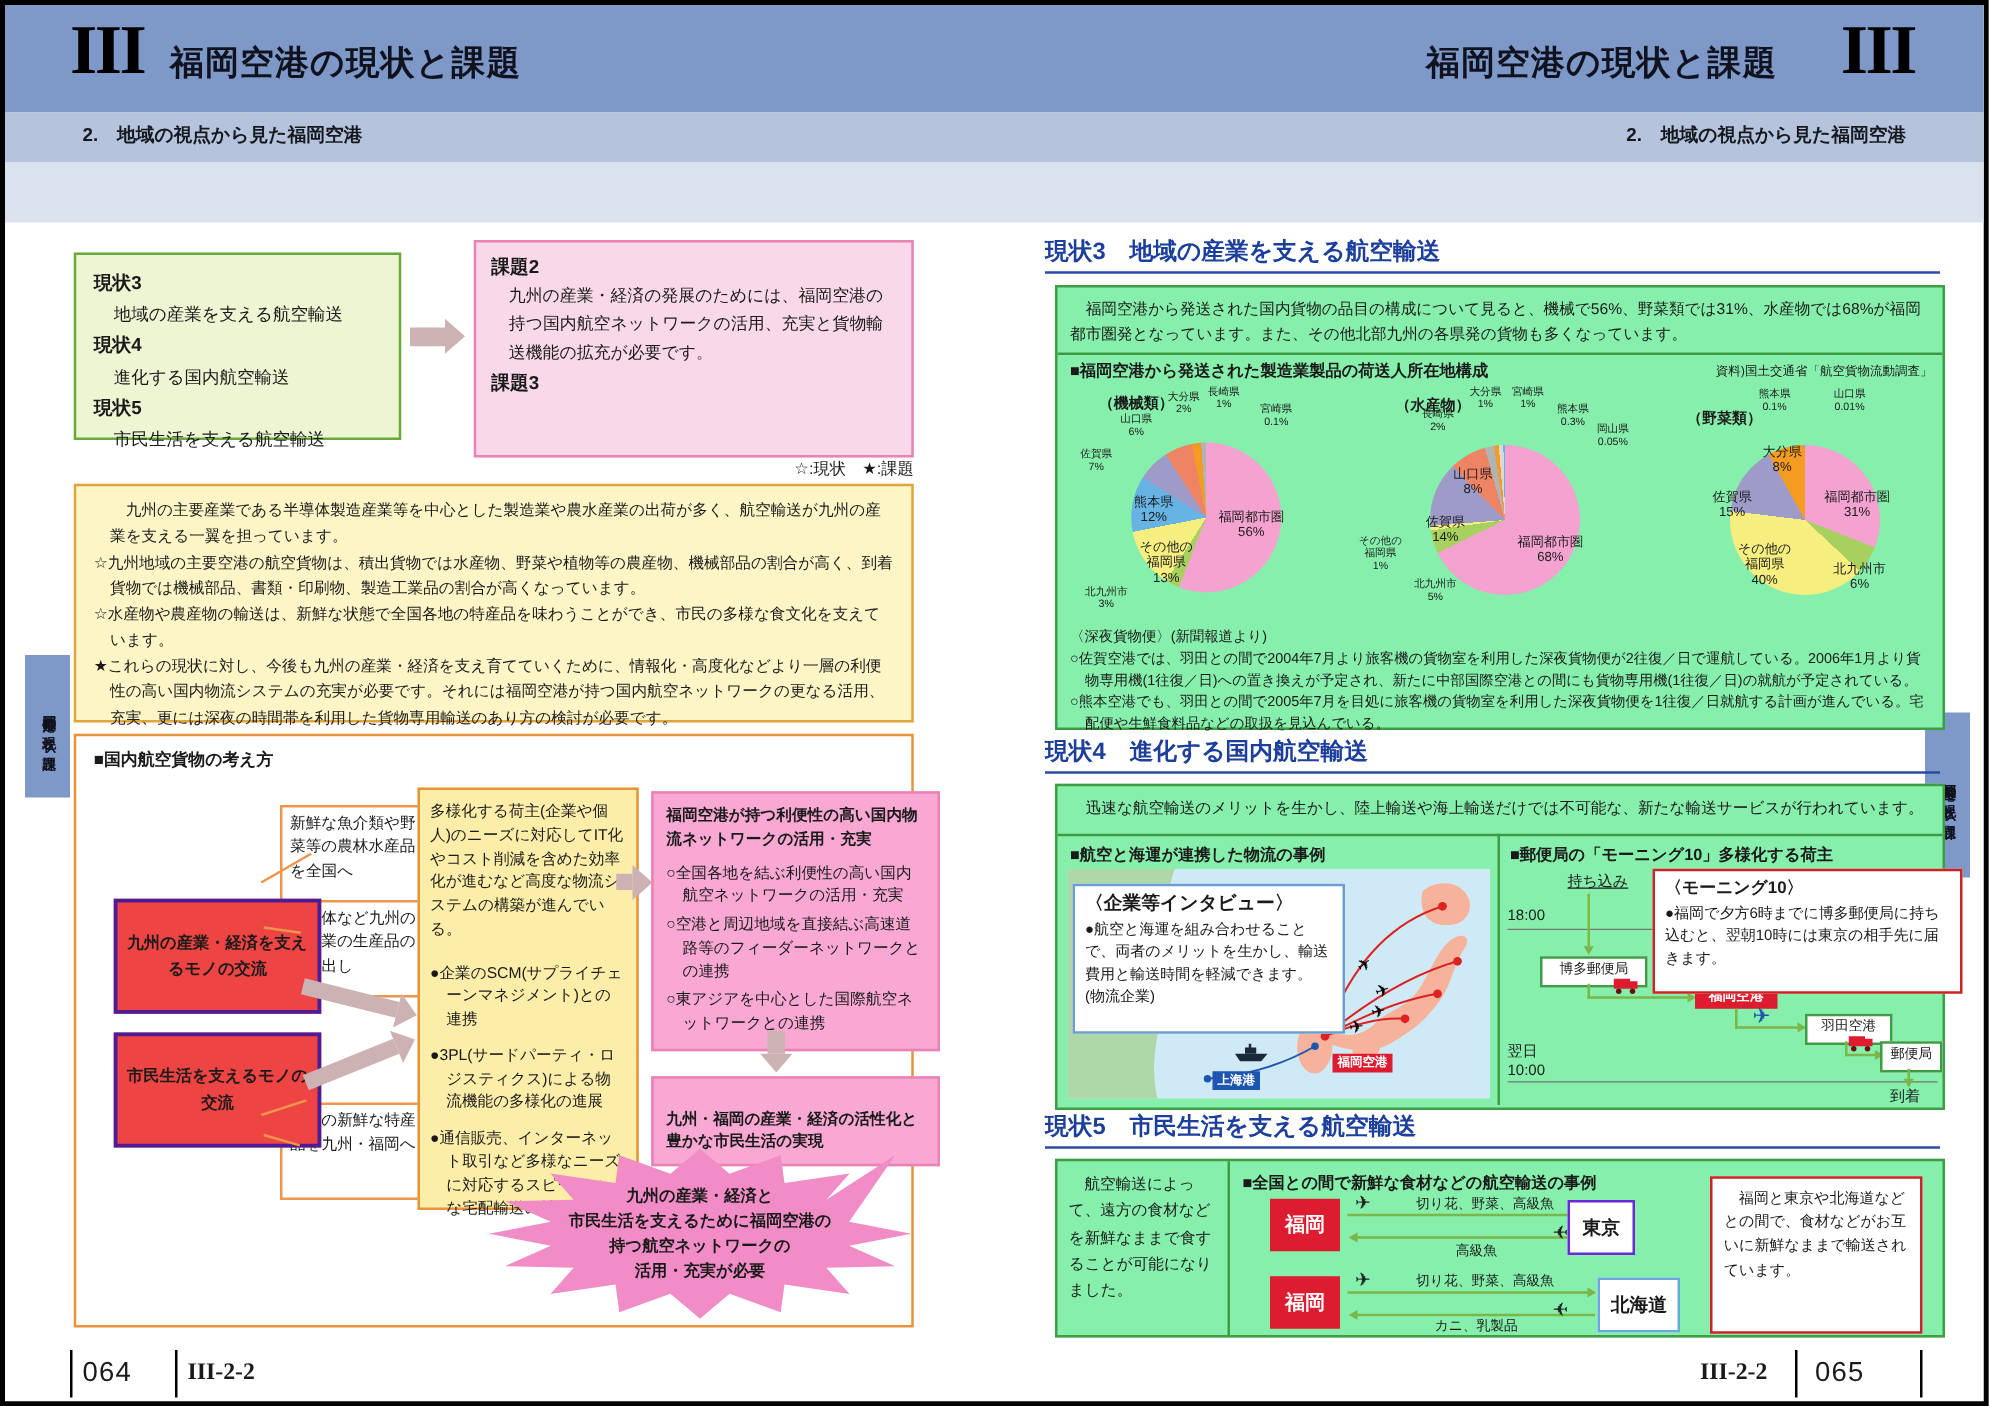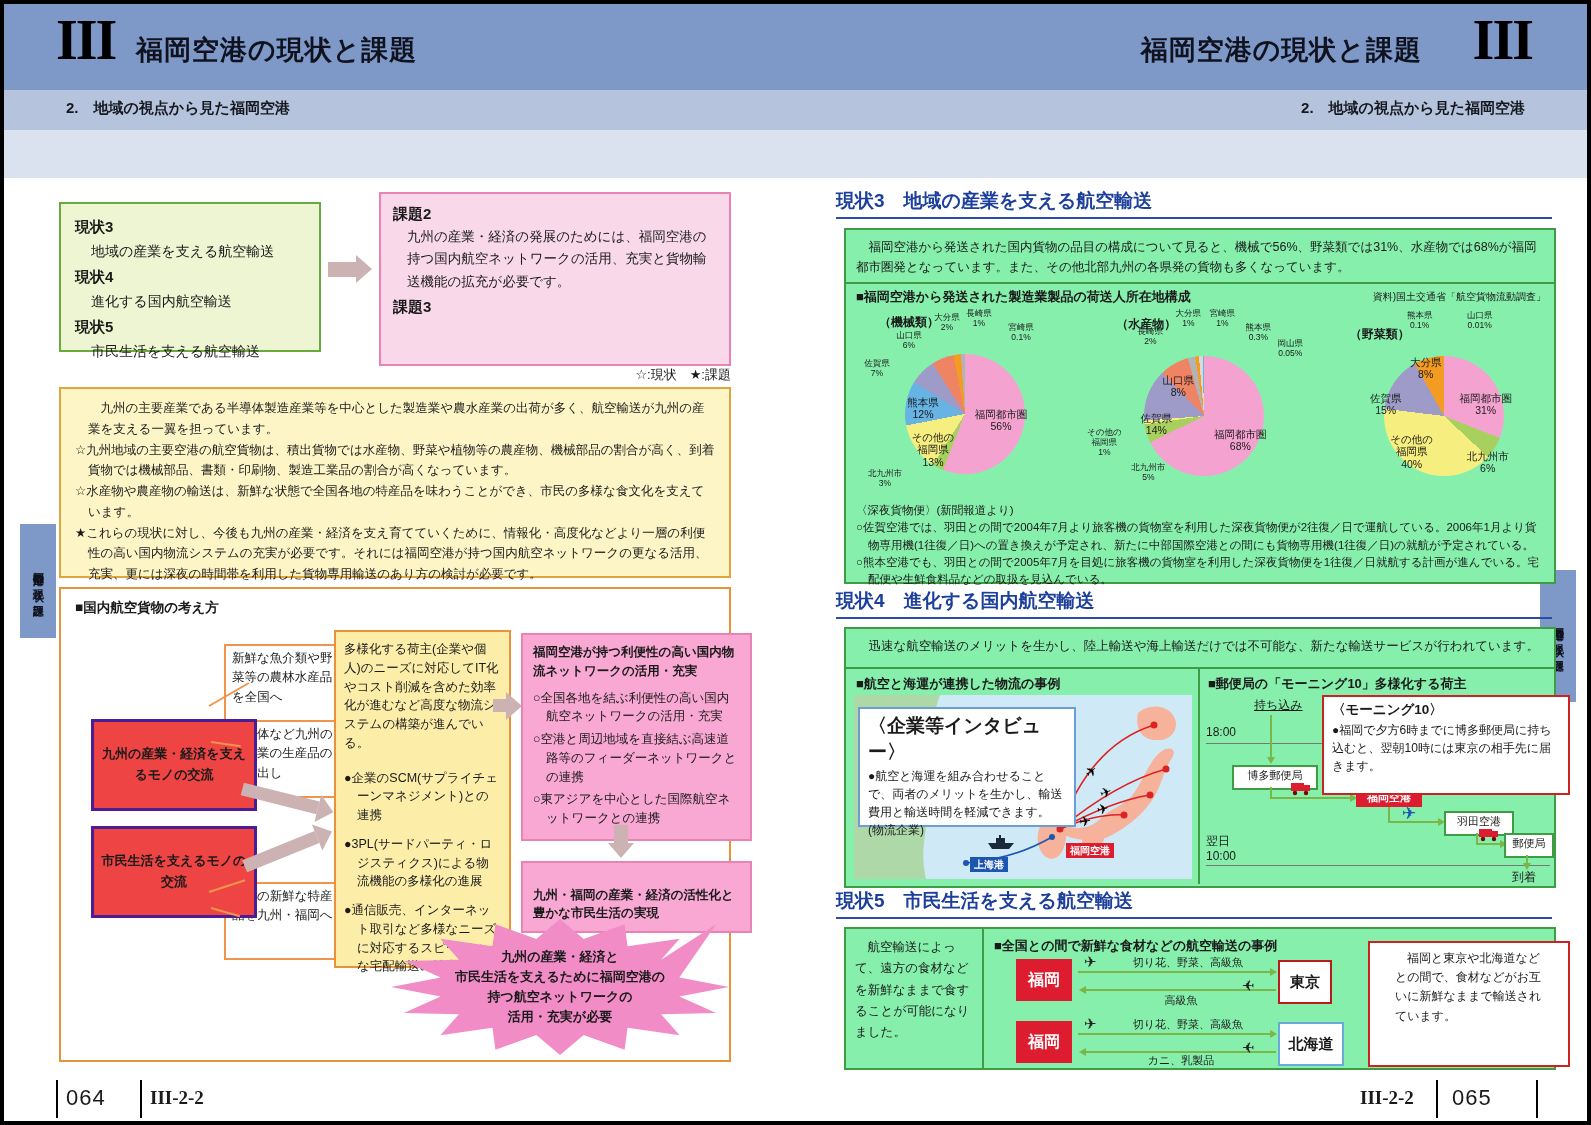--- a/index.html
+++ b/index.html
@@ -56,21 +56,21 @@
   .note{font-size:11.5px;line-height:1.5;margin:0;padding-left:12px;text-indent:-12px;}
   
   .pie-chart{position:relative;width:232px;height:186px;}
   .pie-title{position:absolute;font-size:12px;font-weight:bold;}
   .pie{position:absolute;width:120px;height:120px;border-radius:50%;}
   .pie-label{position:absolute;transform:translate(-50%,-50%);text-align:center;font-size:8.5px;line-height:1.18;white-space:nowrap;}
   .pie-label.in{font-size:10.5px;}
   
   .maplbl{position:absolute;color:#fff;font-size:10px;font-weight:bold;padding:1px 4px;line-height:1.3;}
   .interview{position:absolute;background:#fff;border:2px solid #6b9fd4;padding:4px 8px;}
-  .interview .ttl{font-size:19px;font-weight:bold;margin:0 0 2px 0;}
+  .interview .ttl{font-size:15px;font-weight:bold;margin:0 0 2px 0;}
   .interview .txt{font-size:12px;line-height:1.5;margin:0;}
   
   .m-node{position:absolute;border:2px solid #3f9c45;background:#fff;font-size:11px;text-align:center;line-height:17px;height:21px;}
   .m-red{position:absolute;background:#dd1c30;color:#fff;font-size:11px;font-weight:bold;text-align:center;line-height:20px;height:20px;}
   .gl{position:absolute;background:#7ab648;}
   .ga-r{position:absolute;width:0;height:0;border-top:4px solid transparent;border-bottom:4px solid transparent;border-left:7px solid #7ab648;}
   .ga-d{position:absolute;width:0;height:0;border-left:4px solid transparent;border-right:4px solid transparent;border-top:7px solid #7ab648;}
   .smalltxt{position:absolute;font-size:12px;}
   .redbox{position:absolute;border:2px solid #cc2222;background:#fff;}
   
@@ -355,34 +355,34 @@
 
     <div class="fk-box" style="left:170px;top:30px;width:56px;height:42px;">福岡</div>
     <span class="plane" style="left:238px;top:24px;font-size:15px;">✈</span>
     <div class="rt-lbl" style="left:262px;top:26px;width:160px;">切り花、野菜、高級魚</div>
     <div class="gl" style="left:232px;top:42px;width:194px;height:2px;"></div>
     <div class="ga-r" style="left:424px;top:39px;"></div>
     <div class="gl" style="left:238px;top:60px;width:192px;height:2px;"></div>
     <div class="ga-r" style="left:233px;top:57px;transform:scaleX(-1);"></div>
     <span class="plane" style="left:396px;top:48px;font-size:15px;transform:scaleX(-1);">✈</span>
     <div class="rt-lbl" style="left:280px;top:64px;width:110px;">高級魚</div>
-    <div class="dest-box" style="left:432px;top:31px;width:50px;height:40px;border:2px solid #b91c1c;">東京</div>
+    <div class="dest-box" style="left:408px;top:31px;width:50px;height:40px;border:2px solid #6d28d9;">東京</div>
 
     <div class="fk-box" style="left:170px;top:92px;width:56px;height:42px;">福岡</div>
     <span class="plane" style="left:238px;top:86px;font-size:15px;">✈</span>
     <div class="rt-lbl" style="left:262px;top:88px;width:160px;">切り花、野菜、高級魚</div>
     <div class="gl" style="left:232px;top:104px;width:194px;height:2px;"></div>
     <div class="ga-r" style="left:424px;top:101px;"></div>
     <div class="gl" style="left:238px;top:122px;width:192px;height:2px;"></div>
     <div class="ga-r" style="left:233px;top:119px;transform:scaleX(-1);"></div>
     <span class="plane" style="left:396px;top:110px;font-size:15px;transform:scaleX(-1);">✈</span>
     <div class="rt-lbl" style="left:280px;top:124px;width:110px;">カニ、乳製品</div>
     <div class="dest-box" style="left:432px;top:93px;width:62px;height:40px;border:2px solid #6aa9dd;">北海道</div>
 
-    <div class="redbox" style="left:522px;top:12px;width:148px;height:110px;padding:6px 25px;font-size:12px;line-height:1.6;">　福岡と東京や北海道などとの間で、食材などがお互いに新鮮なままで輸送されています。</div>
+    <div class="redbox" style="left:522px;top:12px;width:148px;height:110px;padding:6px 9px;font-size:12px;line-height:1.6;">　福岡と東京や北海道などとの間で、食材などがお互いに新鮮なままで輸送されています。</div>
   </div>
 
   <div class="f-line" style="left:52px;top:1076px;"></div>
   <div class="f-num" style="left:62px;top:1081px;">064</div>
   <div class="f-line" style="left:136px;top:1076px;"></div>
   <div class="f-code" style="left:146px;top:1083px;">III-2-2</div>
 
   <div class="f-code" style="left:1356px;top:1083px;">III-2-2</div>
   <div class="f-line" style="left:1432px;top:1076px;"></div>
   <div class="f-num" style="left:1448px;top:1081px;">065</div>

